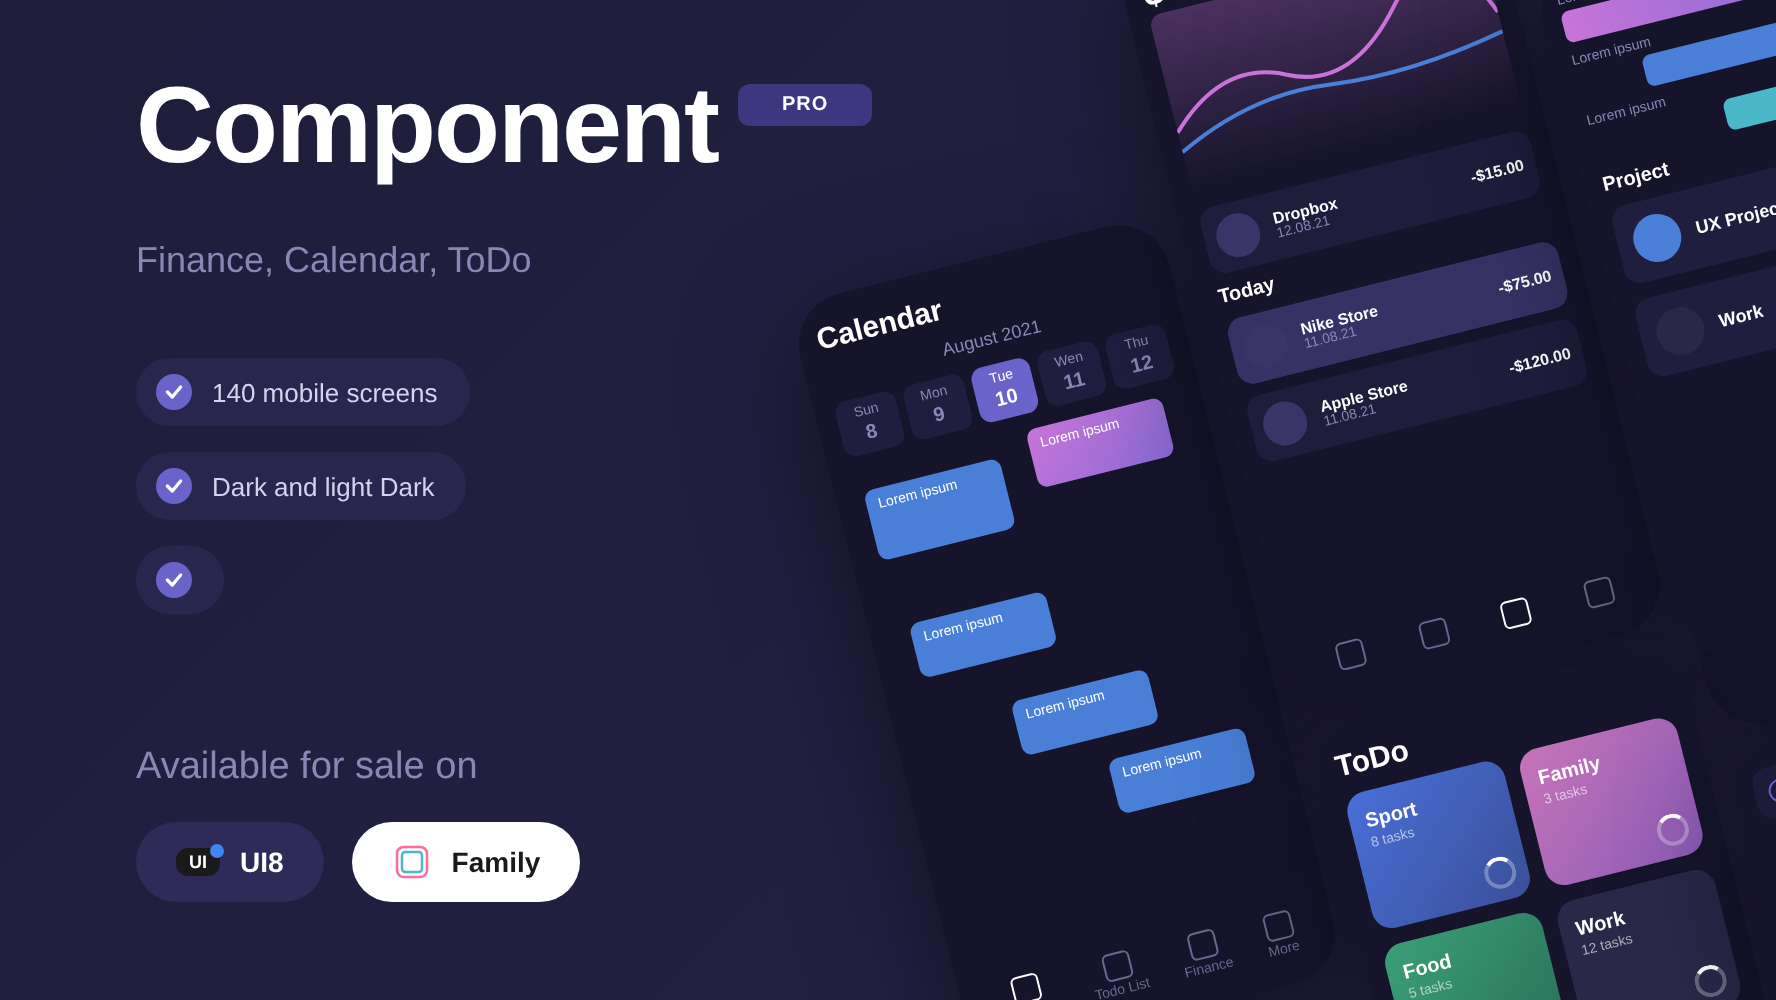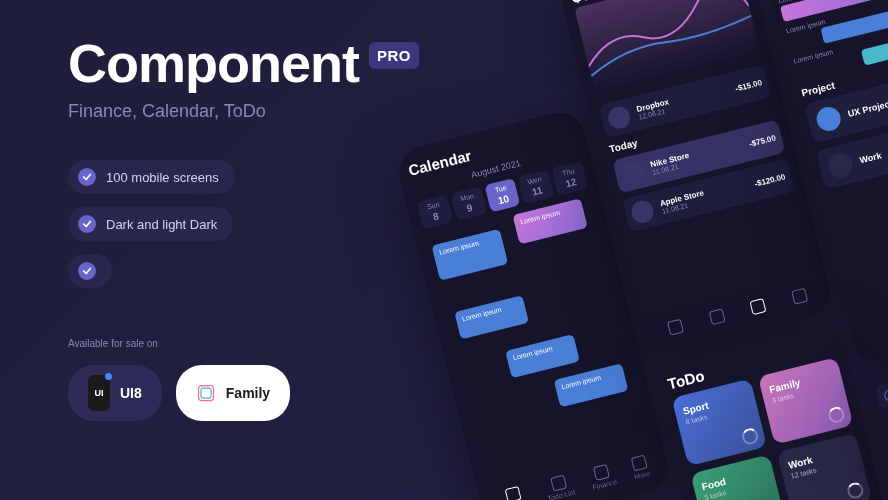--- a/index.html
+++ b/index.html
@@ -1,33 +1,33 @@
 <!DOCTYPE html>
 <html><head>
 <meta charset="utf-8">
 <style>
 *{margin:0;padding:0;box-sizing:border-box;}
 body{width:888px;height:500px;background:#1e1d3a;font-family:-apple-system,BlinkMacSystemFont,'Segoe UI',sans-serif;overflow:hidden;position:relative;}
 .canvas{position:relative;width:100%;height:100%;background:linear-gradient(135deg,#1e1d3a 0%,#252246 100%);}
 .left{position:absolute;left:68px;top:36px;width:380px;}
 .title-row{display:flex;align-items:flex-start;gap:10px;}
 .title{font-size:54px;font-weight:800;color:#fff;letter-spacing:-1px;line-height:1;}
-.pro-badge{background:#3d3780;color:#fff;font-size:15px;font-weight:700;padding:5px 8px;border-radius:6px;margin-top:6px;letter-spacing:0.5px;}
-.subtitle{color:#8a87b5;font-size:18px;margin-top:11px;font-weight:400;}
+.pro-badge{background:#3d3780;color:#fff;font-size:10px;font-weight:700;padding:5px 22px;border-radius:6px;margin-top:6px;letter-spacing:0.5px;}
+.subtitle{color:#8a87b5;font-size:18px;margin-top:30px;font-weight:400;}
 .features{margin-top:38px;display:flex;flex-direction:column;gap:13px;}
 .pill{display:inline-flex;align-items:center;gap:10px;background:rgba(60,55,110,0.35);padding:8px 16px 8px 10px;border-radius:22px;width:fit-content;}
 .check{width:18px;height:18px;border-radius:50%;background:#6a63c9;display:flex;align-items:center;justify-content:center;flex-shrink:0;}
 .check svg{width:10px;height:10px;}
 .pill-text{color:#d5d3ef;font-size:13px;font-weight:400;}
-.available{color:#8a87b5;font-size:10px;margin-top:50px;}
+.available{color:#8a87b5;font-size:19px;margin-top:66px;}
 .stores{display:flex;gap:14px;margin-top:16px;}
 .store-btn{display:flex;align-items:center;gap:10px;padding:10px 20px;border-radius:26px;font-size:14px;font-weight:600;cursor:pointer;}
 .store-dark{background:#2e2b58;color:#fff;}
 .store-light{background:#fff;color:#1a1a1a;}
-.ui8-icon{width:22px;height:36px;border-radius:6px;background:#1a1a1a;display:flex;align-items:center;justify-content:center;color:#fff;font-size:9px;font-weight:700;position:relative;}
+.ui8-icon{width:22px;height:14px;border-radius:6px;background:#1a1a1a;display:flex;align-items:center;justify-content:center;color:#fff;font-size:9px;font-weight:700;position:relative;}
 .ui8-icon::after{content:"";position:absolute;top:-2px;right:-2px;width:7px;height:7px;border-radius:50%;background:#4285f4;}
 .gum-icon{width:20px;height:20px;}
 .mockups{position:absolute;right:-20px;top:-10px;width:480px;height:540px;transform:rotate(-14deg);transform-origin:center;}
 .phone{position:absolute;width:190px;height:390px;background:#15142b;border-radius:26px;padding:12px 10px;box-shadow:0 20px 60px rgba(0,0,0,0.5);overflow:hidden;color:#fff;}
 .phone-title{font-size:15px;font-weight:700;margin-bottom:6px;}
 .phone-sub{font-size:9px;color:#8a87b5;text-align:center;margin-bottom:8px;}
 .p1{left:0;top:100px;}
 .p2{left:200px;top:-30px;}
 .p3{left:400px;top:30px;}
 .p4{left:200px;top:370px;}
@@ -87,21 +87,21 @@
     </div>
     <div class="subtitle">Finance, Calendar, ToDo</div>
 
     <div class="features">
       <div class="pill">
         <span class="check">
             <svg viewBox="0 0 12 12">
               <path d="M2 6l3 3 5-6" stroke="#fff" stroke-width="2" fill="none" stroke-linecap="round" stroke-linejoin="round"></path>
             </svg>
           </span>
-        <span class="pill-text">100 mobile screens</span>
+        <span class="pill-text">140 mobile screens</span>
       </div>
       <div class="pill">
         <span class="check">
             <svg viewBox="0 0 12 12">
               <path d="M2 6l3 3 5-6" stroke="#fff" stroke-width="2" fill="none" stroke-linecap="round" stroke-linejoin="round"></path>
             </svg>
           </span>
         <span class="pill-text">Dark and light Dark</span>
       </div>
       <div class="pill">

